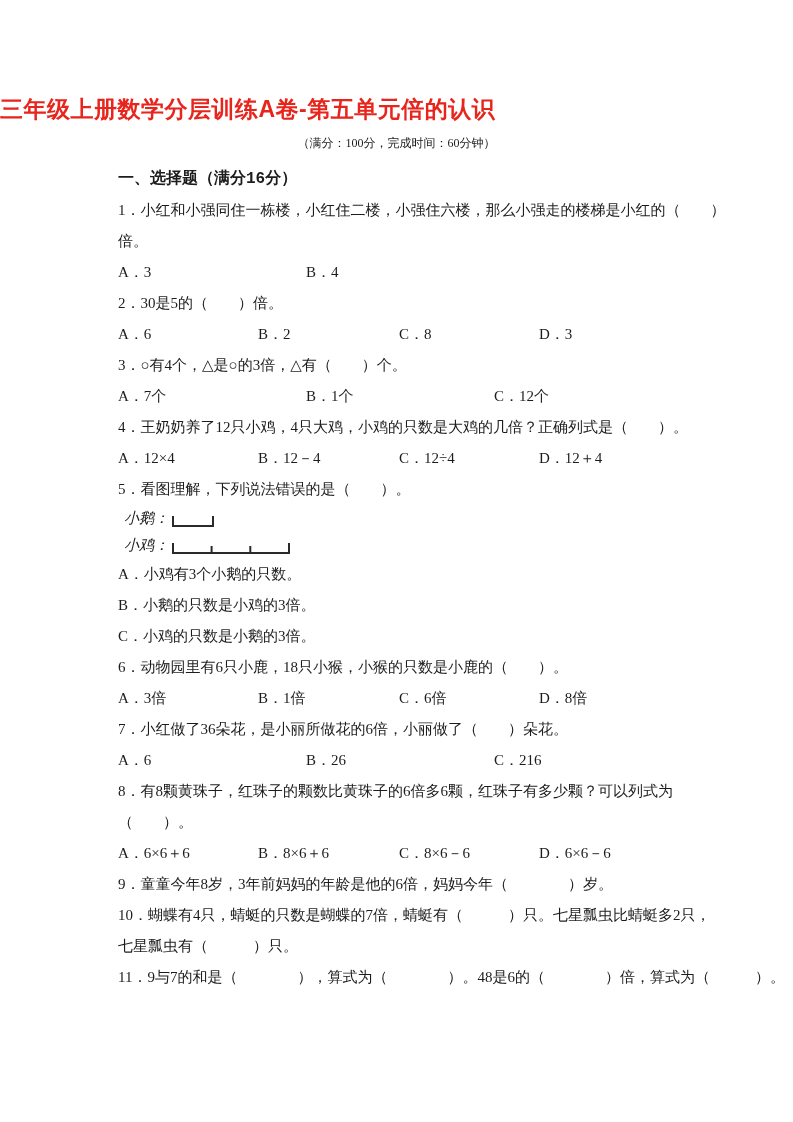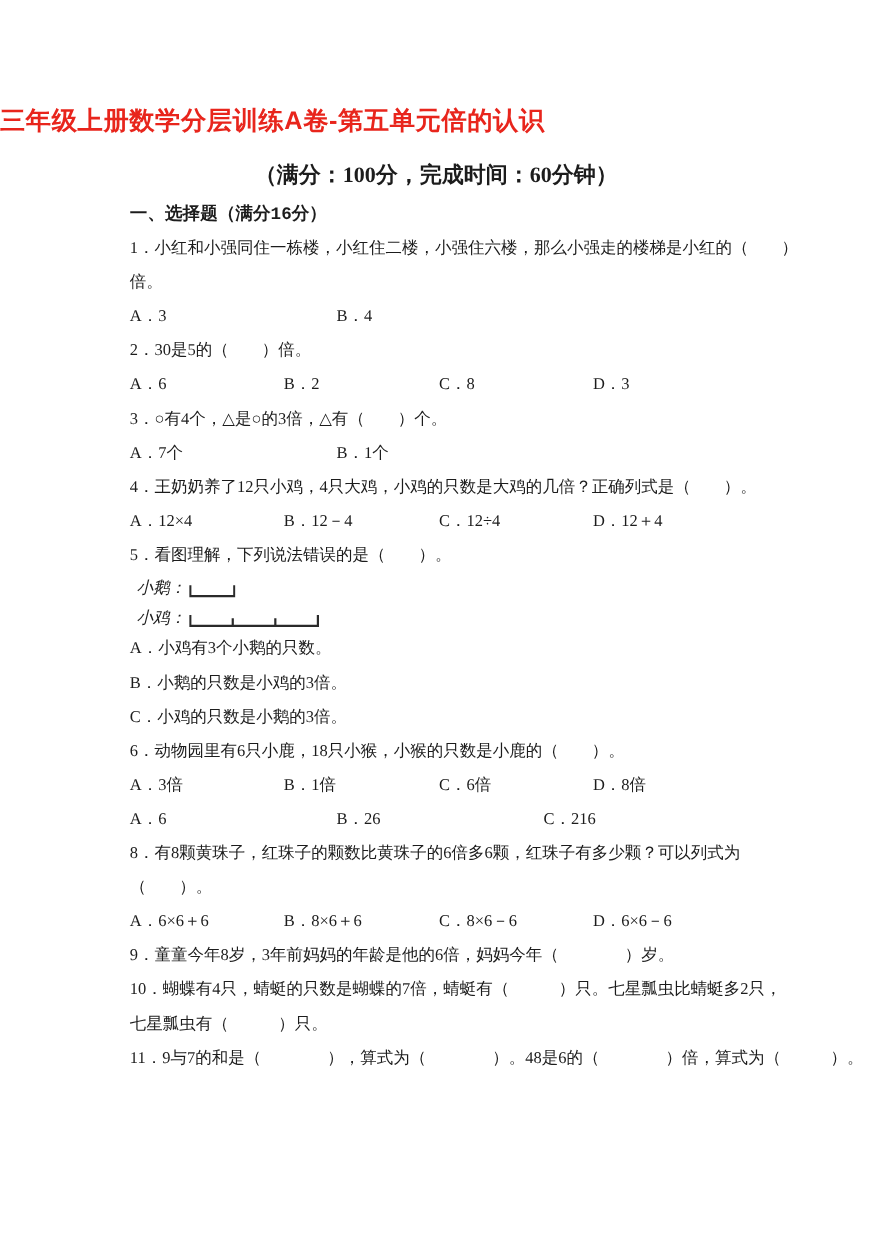--- a/index.html
+++ b/index.html
@@ -16,24 +16,24 @@
     margin: 0;
     padding-top: 93px;
     text-align: left;
     font-family: "Liberation Sans", "DejaVu Sans", sans-serif;
     font-size: 23px;
     font-weight: bold;
     line-height: 32px;
     letter-spacing: 0.5px;
   }
   .subtitle {
-    margin-top: 24px;
+    margin-top: 8px;
     text-align: center;
-    font-size: 20px;
-    font-weight: bold;
+    font-size: 12px;
+    font-weight: normal;
     line-height: 21px;
   }
   .content {
     margin: 10px 0 0 118px;
     width: 585px;
     font-size: 15px;
   }
   .sec-heading {
     font-family: Liberation Mono, monospace;
     font-weight: bold;
@@ -89,20 +89,21 @@
       <span>A．6</span>
       <span>B．2</span>
       <span>C．8</span>
       <span>D．3</span>
     </div>
 
     <div class="line">3．○有4个，△是○的3倍，△有（　　）个。</div>
     <div class="opts opts3">
       <span>A．7个</span>
       <span>B．1个</span>
+      <span>C．12个</span>
     </div>
 
     <div class="line">4．王奶奶养了12只小鸡，4只大鸡，小鸡的只数是大鸡的几倍？正确列式是（　　）。</div>
     <div class="opts opts4">
       <span>A．12×4</span>
       <span>B．12－4</span>
       <span>C．12÷4</span>
       <span>D．12＋4</span>
     </div>
 
@@ -128,20 +129,21 @@
     <div class="line">C．小鸡的只数是小鹅的3倍。</div>
 
     <div class="line">6．动物园里有6只小鹿，18只小猴，小猴的只数是小鹿的（　　）。</div>
     <div class="opts opts4">
       <span>A．3倍</span>
       <span>B．1倍</span>
       <span>C．6倍</span>
       <span>D．8倍</span>
     </div>
 
+    <div class="line">7．小红做了36朵花，是小丽所做花的6倍，小丽做了（　　）朵花。</div>
     <div class="opts opts3">
       <span>A．6</span>
       <span>B．26</span>
       <span>C．216</span>
     </div>
 
     <div class="line">8．有8颗黄珠子，红珠子的颗数比黄珠子的6倍多6颗，红珠子有多少颗？可以列式为</div>
     <div class="line">（　　）。</div>
     <div class="opts opts4">
       <span>A．6×6＋6</span>

